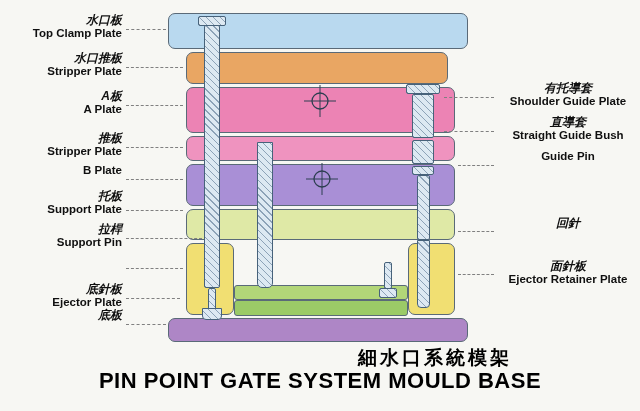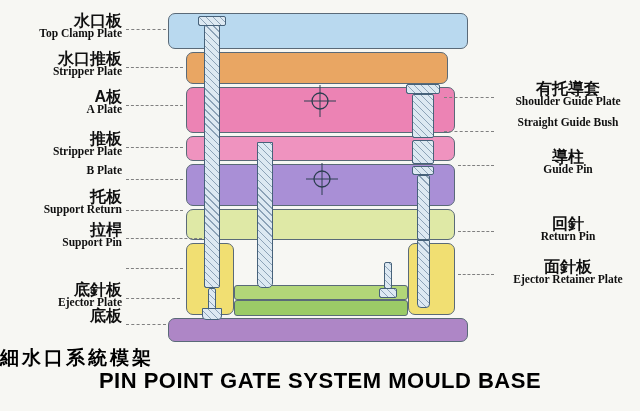--- a/index.html
+++ b/index.html
@@ -17,25 +17,25 @@
     background-color:#dde9f2;
     background-image:repeating-linear-gradient(45deg,
       rgba(75,105,135,.55) 0px, rgba(75,105,135,.55) 1px,
       transparent 1px, transparent 5px);
     border-radius:2px;
   }
   .dash { position:absolute; height:0; border-top:1px dashed #808080; }
   .lbl { position:absolute; line-height:13px; white-space:nowrap; }
   .lbl.left  { left:0;  width:122px; text-align:right; }
   .lbl.right { left:497px; width:142px; text-align:center; }
-  .lbl .zh { font-size:16px; font-weight:bold; color:#101010; font-family:"Liberation Sans", sans-serif; }
-  .lbl .en { font-size:11.5px; font-weight:bold; color:#101010; font-family:Liberation Serif, serif; }
+  .lbl .zh { font-size:12px; font-weight:bold; color:#101010; font-family:"Liberation Sans", sans-serif;font-style:italic; }
+  .lbl .en { font-size:11.5px; font-weight:bold; color:#101010; font-family:Liberation Sans, sans-serif; }
   .xmark { position:absolute; }
   .title-zh {
-    position:absolute; top:345px; left:0; width:512px; text-align:left;
+    position:absolute; top:345px; left:0; width:512px; text-align:right;
     font-size:19px; font-weight:bold; letter-spacing:3px; color:#000;
   }
   .title-en {
     position:absolute; top:368px; left:0; width:640px; text-align:center;
     font-size:22px; font-weight:bold; letter-spacing:.5px; color:#000;
     font-family:"Liberation Sans", sans-serif;
   }
 </style>
 </head>
 <body>
@@ -113,48 +113,47 @@
   </div>
   <div class="lbl left" style="top:132px">
     <div class="zh">推板</div>
     <div class="en">Stripper Plate</div>
   </div>
   <div class="lbl left" style="top:164px">
     <div class="en">B Plate</div>
   </div>
   <div class="lbl left" style="top:190px">
     <div class="zh">托板</div>
-    <div class="en">Support Return</div>
+    <div class="en">Support Plate</div>
   </div>
   <div class="lbl left" style="top:223px">
     <div class="zh">拉桿</div>
     <div class="en">Support Pin</div>
   </div>
   <div class="lbl left" style="top:283px">
     <div class="zh">底針板</div>
     <div class="en">Ejector Plate</div>
   </div>
   <div class="lbl left" style="top:309px">
     <div class="zh">底板</div>
   </div>
 
   <div class="lbl right" style="top:82px">
     <div class="zh">有托導套</div>
     <div class="en">Shoulder Guide Plate</div>
   </div>
   <div class="lbl right" style="top:116px">
+    <div class="zh">直導套</div>
     <div class="en">Straight Guide Bush</div>
   </div>
   <div class="lbl right" style="top:150px">
-    <div class="zh">導柱</div>
     <div class="en">Guide Pin</div>
   </div>
   <div class="lbl right" style="top:217px">
     <div class="zh">回針</div>
-    <div class="en">Return Pin</div>
   </div>
   <div class="lbl right" style="top:260px">
     <div class="zh">面針板</div>
     <div class="en">Ejector Retainer Plate</div>
   </div>
 
   <div class="title-zh">細水口系統模架</div>
   <div class="title-en">PIN POINT GATE SYSTEM MOULD BASE</div>
 
 </div>

